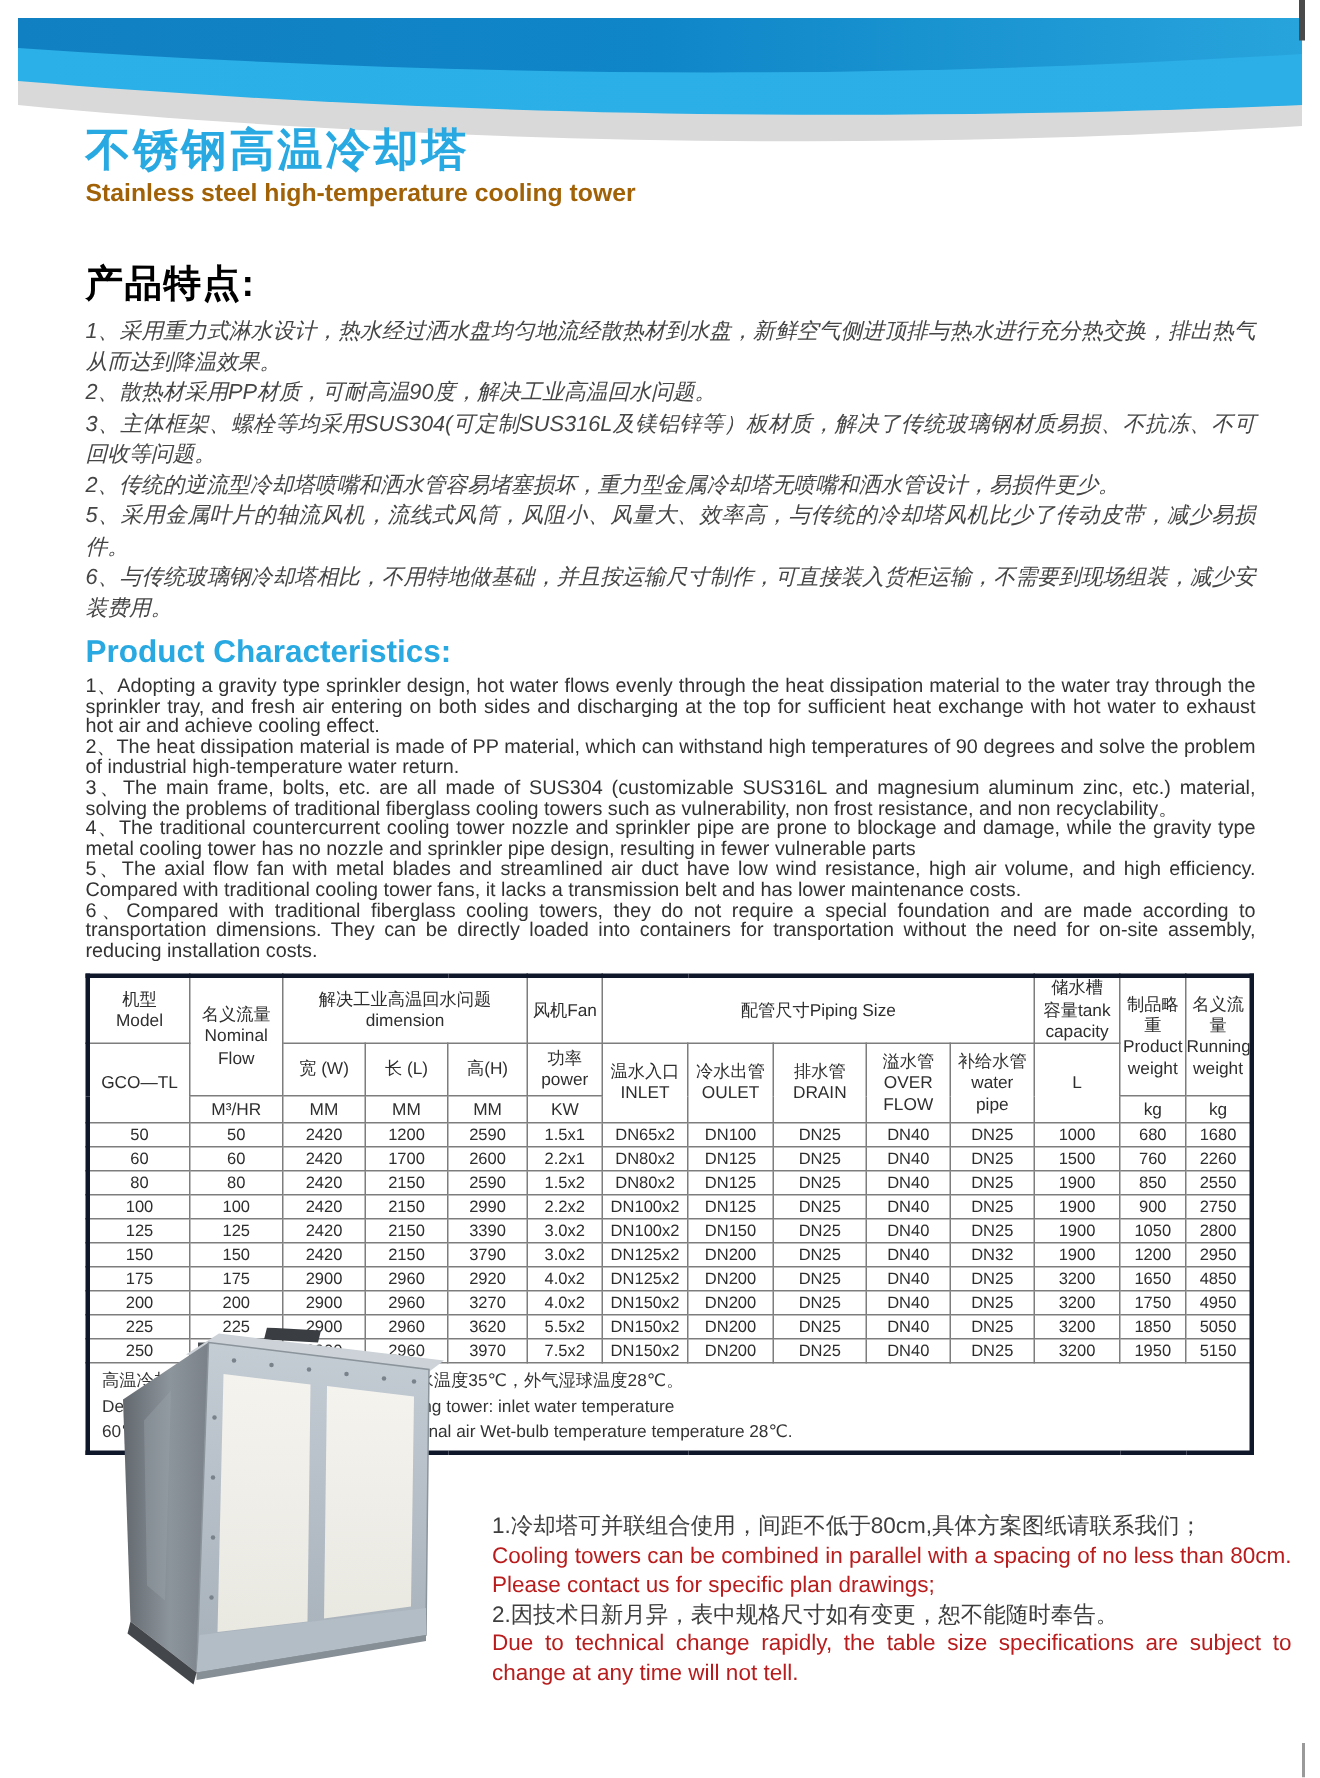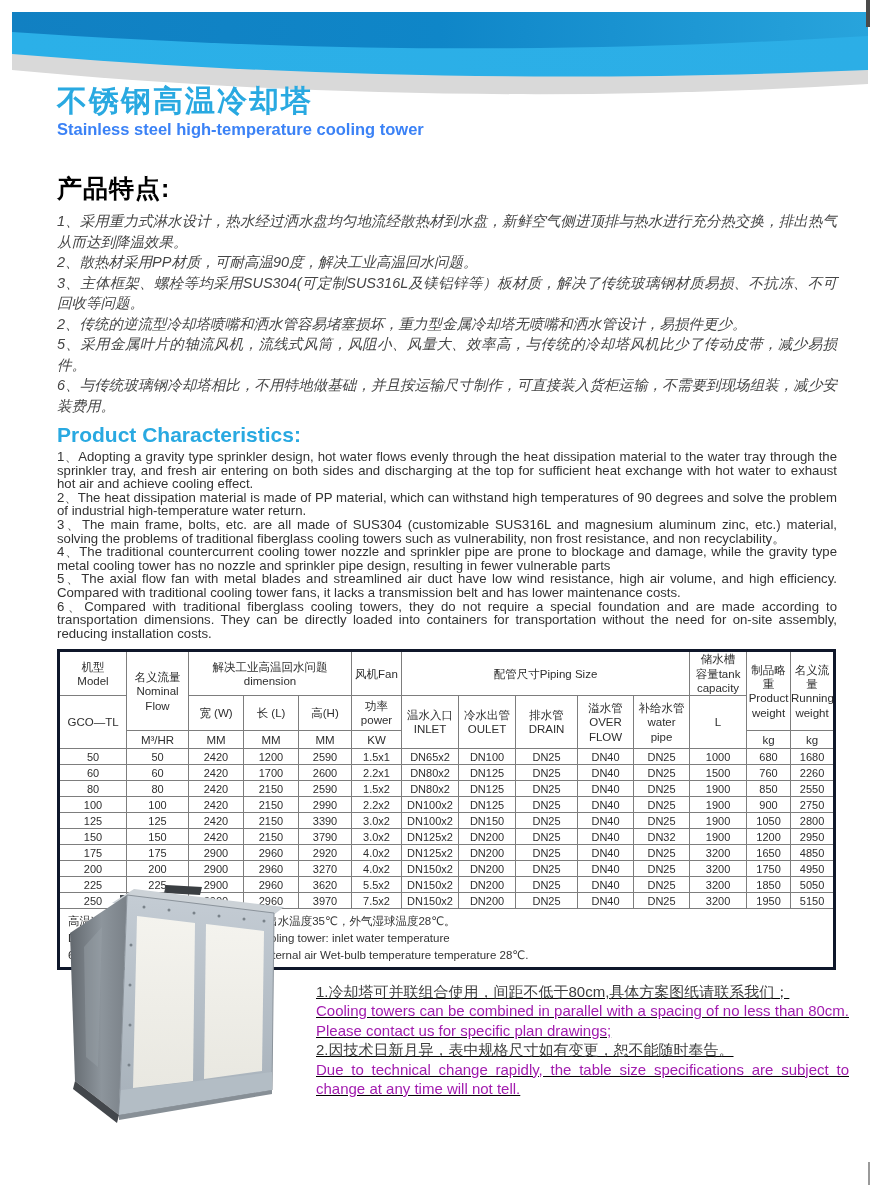--- a/index.html
+++ b/index.html
@@ -10,41 +10,41 @@
     overflow:hidden;
     font-family:"Liberation Sans","DejaVu Sans",sans-serif;
   }
   .banner { position:absolute; top:12px; left:12px; display:block; }
   .artifact-top { position:absolute; left:866px; top:0; width:4px; height:27px; background:#4a4a4a; }
   .artifact-bottom { position:absolute; left:868px; top:1162px; width:2px; height:23px; background:#9a9a9a; }
 
   .content { position:absolute; left:57px; top:84px; width:780px; }
 
   .title-cn { color:#29a9e1; font-size:30px; font-weight:bold; margin:0; letter-spacing:2px; line-height:1.1; }
-  .title-en { color:#3b82f6; font-size:16.5px; font-weight:bold; margin:3px 0 0 0; }
+  .title-en { color:#a16207; font-size:16.5px; font-weight:bold; margin:3px 0 0 0; }
   .heading-cn { color:#000000; font-size:25px; font-weight:bold; margin:33px 0 6px 0; letter-spacing:1px; }
   .cn-item { font-size:14.5px; color:#454545; line-height:20.5px; text-align:justify;font-style:italic; }
   .heading-en { color:#29a9e1; font-size:21px; font-weight:bold; margin:7px 0 3px 0; }
   .en-item { font-size:13.2px; color:#333333; line-height:13.6px; text-align:justify; }
 
   table.spec { border-collapse:collapse; table-layout:fixed; width:776px; margin-top:9px;
                border:3px solid #0f172a; }
   .spec th, .spec td { border:1px solid #7d7d7d; text-align:center; vertical-align:middle; padding:0; overflow:hidden; }
   .spec th { font-weight:normal; font-size:11.5px; color:#2e2e2e; white-space:pre-line; line-height:1.25; }
   .spec thead tr.hr1 th { height:40px; }
   .spec thead tr.hr2 th { height:34px; }
   .spec thead tr.hr3 th { height:17px; }
   .spec td { font-size:11px; color:#2e2e2e; height:15px; }
   .spec tr.foot td { text-align:left; padding:4px 8px; height:auto; font-size:11.5px; line-height:1.45; color:#333; }
 
-  .bottom-section { position:absolute; left:54px; top:885px; width:800px; display:flex; align-items:center;text-decoration:underline; }
+  .bottom-section { position:absolute; left:66px; top:885px; width:800px; display:flex; align-items:flex-end; }
   .tower { display:block; }
   .notes { margin-left:27px; margin-top:70px; width:533px; }
   .note-line { font-size:15px; line-height:19.5px; color:#3e3e3e; }
-  .note-en { text-align:justify; color:#a21caf; }
+  .note-en { text-align:justify; color:#b91c1c; }
 </style>
 </head>
 <body>
 
 <svg class="banner" width="856" height="96" viewBox="0 0 856 96">
   <defs>
     <linearGradient id="gDark" x1="0" y1="0" x2="1" y2="0">
       <stop offset="0" stop-color="#1180c2"></stop>
       <stop offset="0.5" stop-color="#0f86c8"></stop>
       <stop offset="1" stop-color="#28a4dc"></stop>

